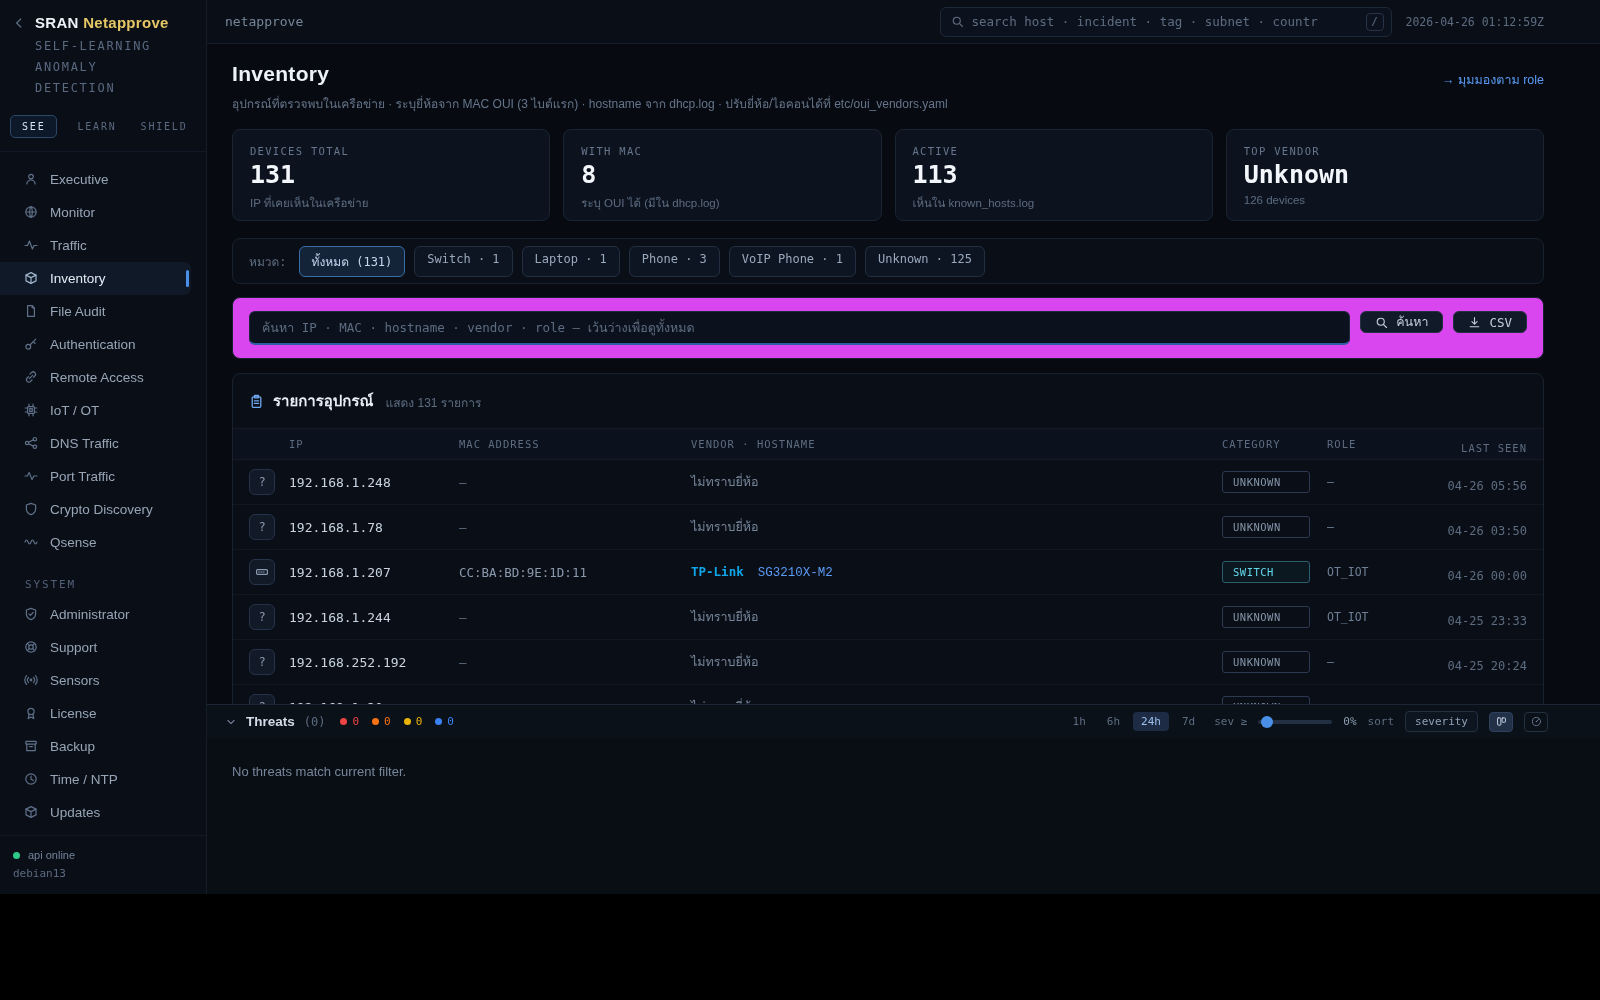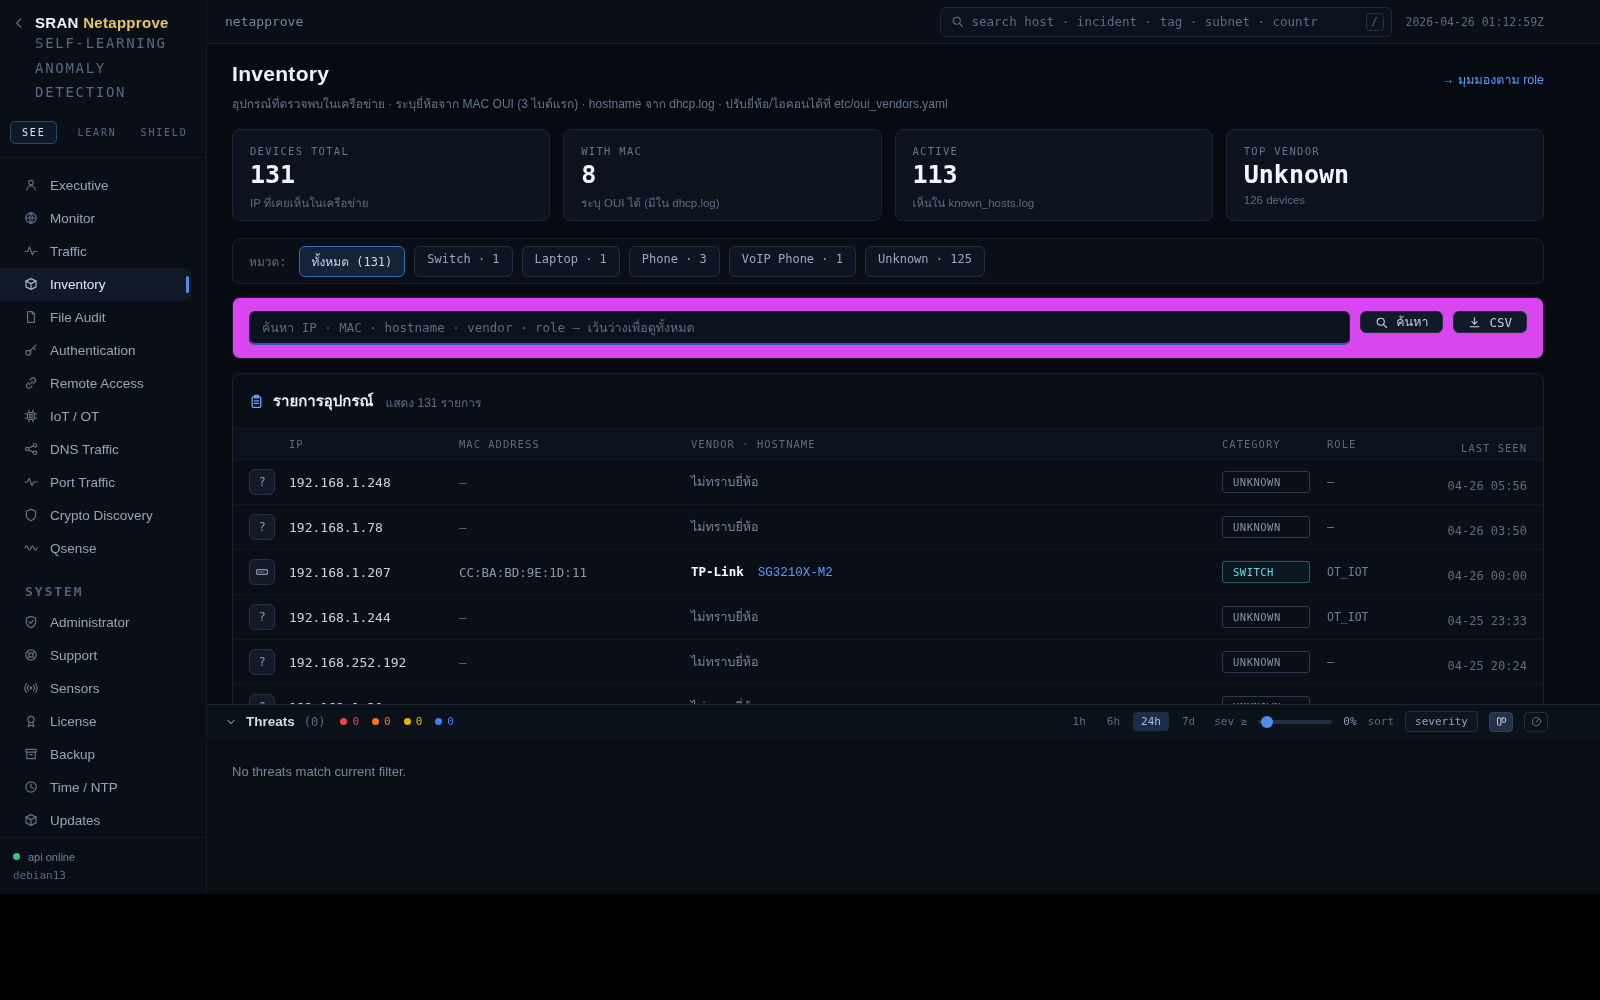--- a/index.html
+++ b/index.html
@@ -8,39 +8,39 @@
 
   .app { width:1600px; height:894px; display:flex; background:#070b11; }
 
   
   .sidebar { width:207px; flex-shrink:0; background:#0a0f17; border-right:1px solid #151d29;
     display:flex; flex-direction:column; }
   .side-head { display:flex; gap:9px; padding:14px 12px 8px 12px; align-items:flex-start; }
   .back { color:#5d6c80; margin-top:2px; cursor:pointer; display:flex; }
   .brand { font-size:15px; font-weight:bold; color:#edf2f8; letter-spacing:.3px; white-space:nowrap; }
   .brand .accent { color:#e6c765; }
-  .tagline { font-family:"DejaVu Sans Mono", monospace; font-size:14px; letter-spacing:1.7px;
-    color:#5a6980; max-width:132px; line-height:1.75; }
+  .tagline { font-family:"DejaVu Sans Mono", monospace; font-size:12px; letter-spacing:1.7px;
+    color:#5a6980; margin-top:5px; max-width:132px; line-height:1.75; }
   .modes { display:flex; gap:16px; align-items:center; padding:8px 12px 13px 10px;
     border-bottom:1px solid #121926; }
   .mode { font-family:"DejaVu Sans Mono", monospace; font-size:10px; letter-spacing:1.8px;
     color:#5a6980; padding:5px 4px; cursor:pointer; }
   .mode.active { border:1px solid #2c4868; border-radius:5px; color:#d7e3f2;
     background:#0d1829; padding:5px 11px; }
   .nav { padding-right:15px; }
   #nav-main { padding-top:11px; }
   .nav-item { position:relative; display:flex; align-items:center; gap:11px; height:33px;
     padding-left:24px; color:#97a5b7; font-size:13.5px; cursor:pointer; border-radius:0 7px 7px 0; }
   .nav-item .nicon { width:15px; height:15px; color:#5f7089; display:flex; flex-shrink:0; }
   .nav-item.active { background:#101927; color:#e3ebf5; }
   .nav-item.active .nicon { color:#9fb4cd; }
   .nav-item.active::after { content:""; position:absolute; right:2px; top:8px; width:3px;
     height:17px; background:#4a8fe8; border-radius:2px; }
   .sys-label { padding:19px 0 7px 25px; font-family:"DejaVu Sans Mono", monospace;
-    font-size:13px; letter-spacing:1.9px; color:#526077;font-weight:bold; }
+    font-size:11px; letter-spacing:1.9px; color:#526077; }
   .side-foot { margin-top:auto; border-top:1px solid #121926; padding:13px 0 14px 13px; }
   .api { display:flex; gap:8px; align-items:center; font-size:11px; color:#74839a; }
   .dot { width:7px; height:7px; border-radius:50%; background:#2fc98a; }
   .host { margin-top:6px; font-size:11px; color:#5a6980; font-family:"DejaVu Sans Mono", monospace; }
 
   
   .main-col { flex:1; display:flex; flex-direction:column; min-width:0; }
   .topbar { height:44px; flex-shrink:0; background:#0a0f17; border-bottom:1px solid #141c29;
     display:flex; align-items:center; padding:0 56px 0 18px; gap:14px; }
   .tb-app { color:#77879b; font-size:13px; font-family:"DejaVu Sans Mono", monospace; }
@@ -101,21 +101,21 @@
     font-family:"DejaVu Sans Mono", monospace; font-size:10.5px; letter-spacing:1px; color:#5d6c80; }
   .t-head .right, .c-seen { text-align:right;margin-top:8px; }
   .t-row { height:45px; border-bottom:1px solid #10171f; cursor:default; }
   .row-icon { width:26px; height:26px; border:1px solid #26324a; background:#121a28; border-radius:6px;
     display:flex; align-items:center; justify-content:center; color:#8b99ad;
     font-family:"DejaVu Sans Mono", monospace; font-size:12px; }
   .c-ip { font-family:"DejaVu Sans Mono", monospace; font-size:13px; color:#c9d4e0; }
   .c-mac { font-family:"DejaVu Sans Mono", monospace; font-size:12.5px; color:#8b99ad; }
   .c-mac.dim { color:#5d6c80; }
   .c-vendor { font-size:12.5px; color:#76859a; }
-  .vendor-name { color:#ffffff; font-weight:bold; font-family:"DejaVu Sans Mono", monospace; font-size:12.5px; }
+  .vendor-name { color:#0ea5e9; font-weight:bold; font-family:"DejaVu Sans Mono", monospace; font-size:12.5px; }
   .hostname { color:#5b9bf5; font-family:Liberation Mono, monospace; font-size:12.5px; margin-left:14px; }
   .badge { display:inline-block; font-family:"DejaVu Sans Mono", monospace; font-size:10.5px;
     letter-spacing:.5px; padding:4px 10px; border:1px solid #2c3950; border-radius:3px;
     color:#8494a9; min-width:88px; }
   .badge.switch { border-color:#2a5d6e; color:#63d8ea; background:rgba(64,200,224,.05); }
   .c-role { font-family:"DejaVu Sans Mono", monospace; font-size:11.5px; color:#6e7f95; }
   .c-seen { font-family:"DejaVu Sans Mono", monospace; font-size:12px; color:#5d6c80; }
 
   
   .threats { height:190px; flex-shrink:0; border-top:1px solid #1b2534; background:#090e15; }

